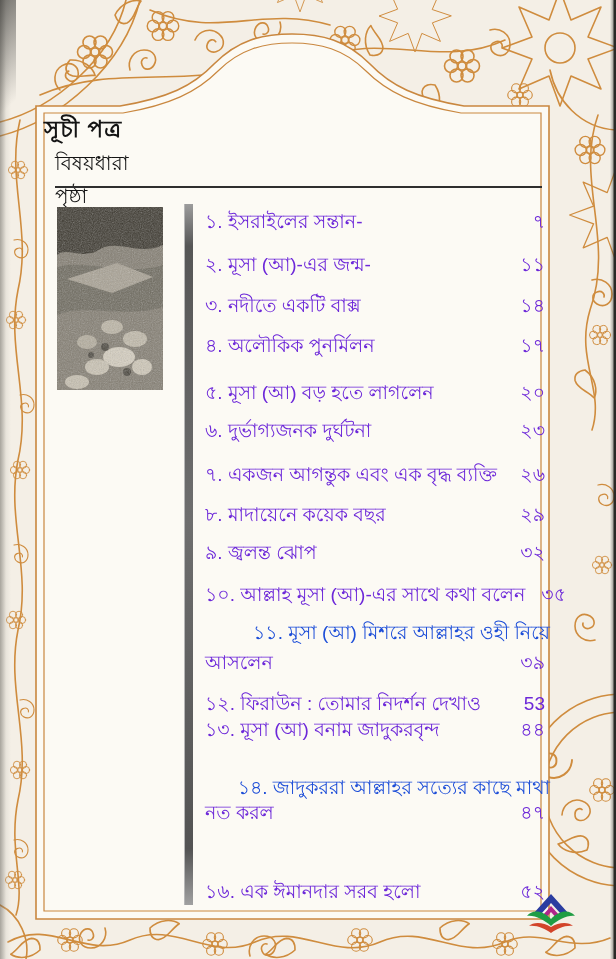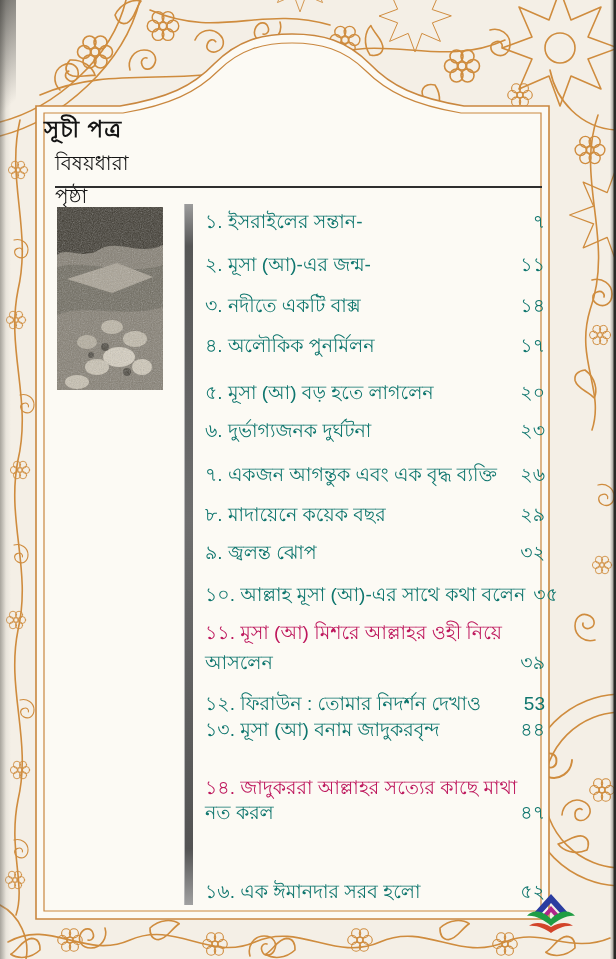--- a/index.html
+++ b/index.html
@@ -9,24 +9,24 @@
   .title{position:absolute;left:36px;top:111px;width:513px;text-align:left;
          font-size:23px;font-weight:bold;color:#141414;letter-spacing:1px;margin-left:8px;}
   .hdr-row{position:absolute;left:55px;top:148px;width:487px;display:flex;
            justify-content:space-between;font-size:20px;color:#141414;flex-direction:column;}
   .hdr-rule{position:absolute;left:55px;top:186px;width:487px;height:2px;background:#2e2e2e;}
   .photo{position:absolute;left:57px;top:207px;width:106px;height:183px;}
   .gutter{position:absolute;left:184px;top:204px;width:8px;height:701px;
           background:linear-gradient(to bottom,#9c9c9c,#565656 6%,#6e6e6e 45%,#535353 92%,#a0a0a0);
           border-left:1px solid #b7b7b7;}
   .row{position:absolute;left:205px;width:340px;display:flex;justify-content:space-between;
-       font-size:19px;line-height:26px;color:#0f766e;white-space:nowrap;}
+       font-size:19px;line-height:26px;color:#6d28d9;white-space:nowrap;gap:8px;}
   .row .pg{margin-left:8px;}
   .row1{position:absolute;left:205px;width:345px;font-size:19px;line-height:26px;
-        color:#be185d;white-space:nowrap;}
+        color:#1d4ed8;white-space:nowrap;text-align:right;}
   .edge-left{position:absolute;left:0;top:0;width:11px;height:959px;
              background:linear-gradient(to right,rgba(92,90,84,.5),rgba(190,186,178,.22) 55%,rgba(0,0,0,0));}
   .edge-topleft{position:absolute;left:0;top:0;width:16px;height:150px;
              background:linear-gradient(135deg,rgba(38,38,36,.6),rgba(0,0,0,0) 70%);}
   .edge-right{position:absolute;right:0;top:0;width:6px;height:959px;
              background:linear-gradient(to left,#2b2a27 0px,#2b2a27 2px,rgba(43,42,39,.35) 3px,rgba(0,0,0,0));}
   .logo{position:absolute;left:527px;top:891px;width:48px;height:52px;}
 </style>
 </head>
 <body>

